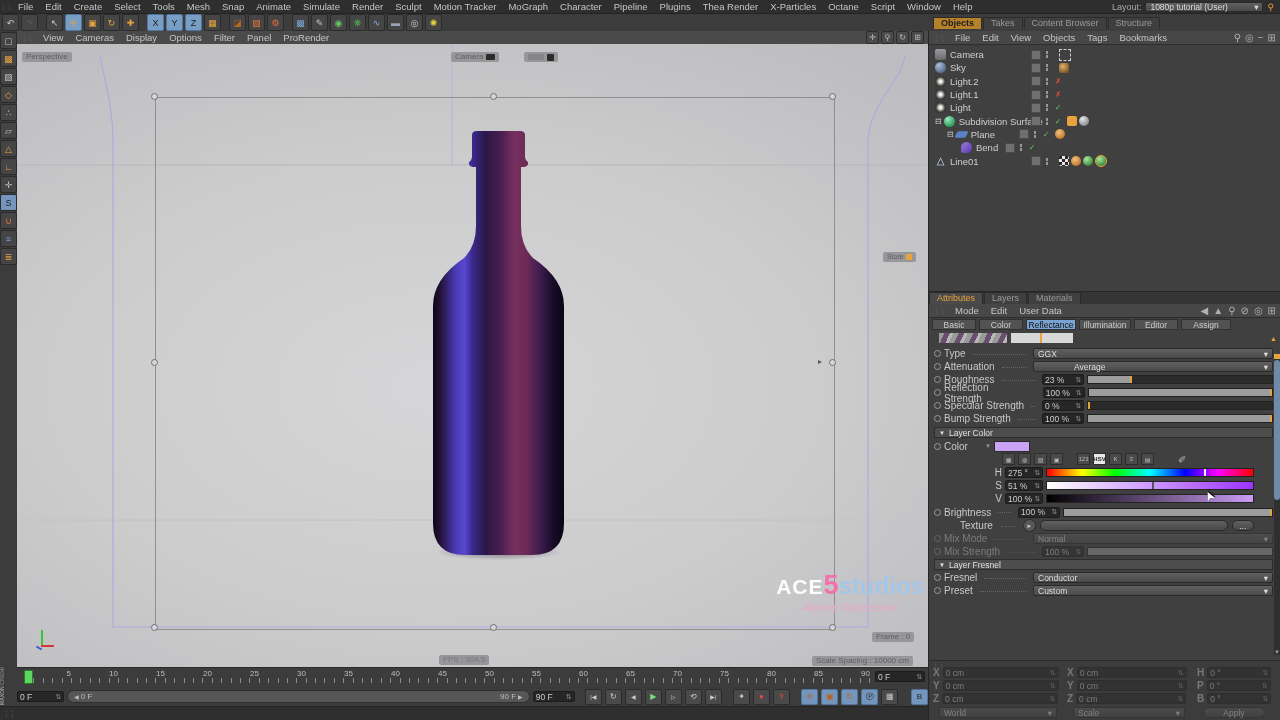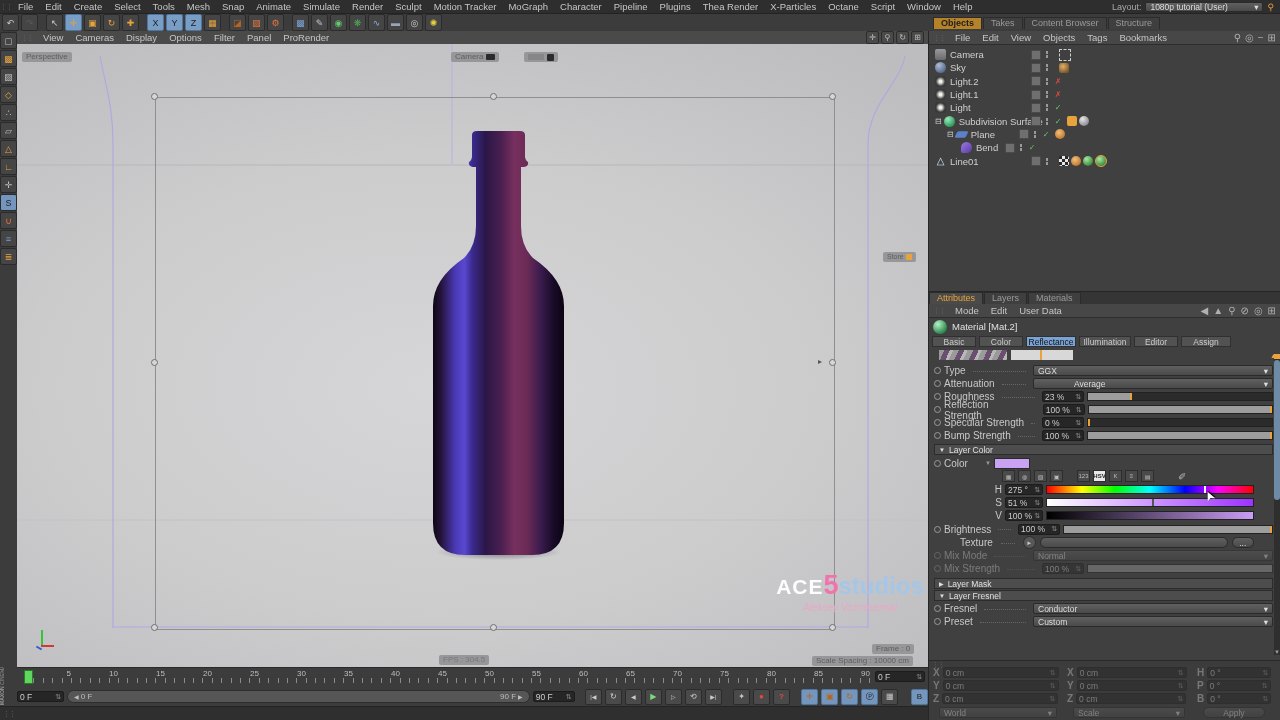--- a/index.html
+++ b/index.html
@@ -239,21 +239,21 @@
     <div style="position:absolute;left:758px;top:526px;width:150px;text-align:center;">
       <div style="display:flex;align-items:baseline;justify-content:center;">
         <span style="color:#fdfdfd;font-weight:bold;font-size:21px;letter-spacing:1px;">ACE</span>
         <span style="color:#f272ab;font-weight:bold;font-size:27px;">5</span>
         <span style="color:#a4c6e8;font-weight:bold;font-size:24px;">studios</span>
       </div>
       <div style="color:#e9a7c5;font-style:italic;font-size:10px;margin-top:1px;">Aleksey Voznesenski</div>
     </div>
 
     <span class="chip" style="position:absolute;left:422px;top:611px;color:#77777b;">FPS : 304.5</span>
-    <span class="chip" style="position:absolute;left:855px;top:600px;">Frame : 0</span>
+    <span class="chip" style="position:absolute;left:855px;top:588px;">Frame : 0</span>
     <span class="chip" style="position:absolute;left:795px;top:612px;">Scale Spacing : 10000 cm</span>
   </div>
 
   <div class="abs" style="left:928px;top:31px;width:352px;height:260px;background:#404040;border-left:1px solid #262626;">
     <div class="row" style="height:13px;background:#474747;border-bottom:1px solid #2d2d2d;">
       <span class="grip" style="padding:0 4px;">⋮⋮</span>
       <div class="row">
 
       <span class="menu-item">File</span>
           <span class="menu-item">Edit</span>
@@ -373,24 +373,20 @@
       <div class="row" style="margin-left:auto;gap:5px;padding-right:5px;color:#b0b0b0;">
         <span>◀</span>
         <span>▲</span>
         <span>⚲</span>
         <span>⊘</span>
         <span>◎</span>
         <span>⊞</span>
       </div>
     </div>
 
-    <div class="row" style="height:17px;gap:5px;padding-left:4px;">
-      <span style="width:14px;height:14px;border-radius:50%;background:radial-gradient(circle at 35% 30%,#b8f0c8,#2e8a4e 70%);"></span>
-      <span style="font-size:9.5px;color:#e0e0e0;">Material [Mat.2]</span>
-    </div>
 
     <div class="row" style="gap:3px;padding-left:3px;height:13px;">
       <span class="mtab" style="width:44px;">Basic</span>
       <span class="mtab" style="width:44px;">Color</span>
       <span class="mtab sel" style="width:50px;">Reflectance</span>
       <span class="mtab" style="width:52px;">Illumination</span>
       <span class="mtab" style="width:44px;">Editor</span>
       <span class="mtab" style="width:50px;">Assign</span>
     </div>
 
@@ -568,24 +564,20 @@
           <span class="leader"></span>
         <span class="field" style="width:42px;">
             <span>100 %</span>
             <span class="spin">⇅</span>
           </span>
         <span class="slider" style="width:186px;">
             <span class="fill" style="width: 100%;"></span>
           </span>
       </div>
 
-      <div class="sectionbar" style="margin:3px 0 1px 0;">
-        <span style="font-size:6px;">▶</span>
-        <span>Layer Mask</span>
-      </div>
       <div class="sectionbar" style="margin:1px 0;">
         <span style="font-size:6px;">▼</span>
         <span>Layer Fresnel</span>
       </div>
       <div class="row" style="height:13px;gap:3px;">
         <span class="circle"></span>
         <span>Fresnel</span>
           <span class="leader"></span>
         <span class="dropdown" style="width:240px;">
             <span>Conductor</span>

